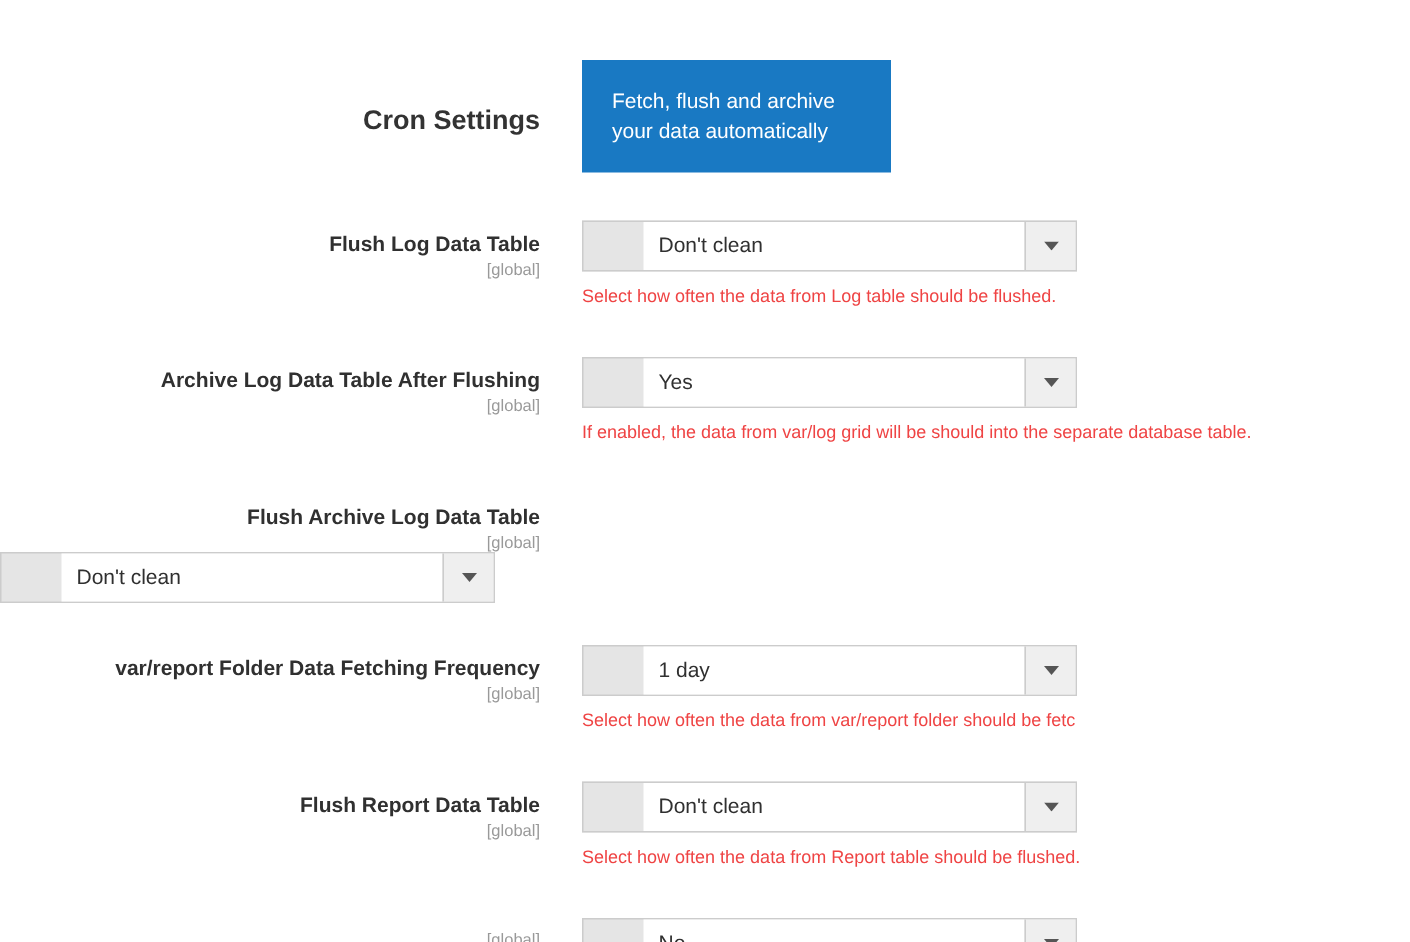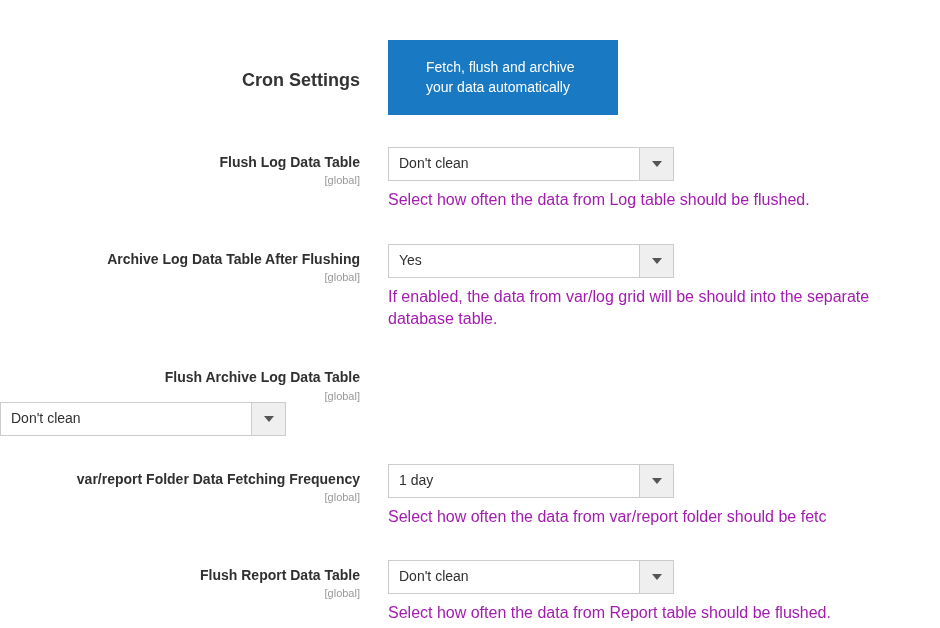--- a/index.html
+++ b/index.html
@@ -43,31 +43,32 @@
       color: #999;
       margin-top: 3px;
       margin-left: 32px;
     }
     .control-col {
       width: 520px;
     }
     .banner {
       background: #1979c3;
       color: #fff;
-      padding: 18px 38px;
+      padding: 18px 20px;
       font-size: 14px;
       line-height: 1.4;
-      width: 230px;
+      width: 206px;
     }
     .select-wrap {
       display: flex;
       height: 34px;
       border: 1px solid #ccc;
-      width: 286px;
+      width: 330px;
       background: #e5e5e5;
+      padding-left: 40px;
     }
     .select-value {
       flex: 1;
       padding: 7px 10px;
       font-size: 14px;
       color: #303030;
       border: none;
       background: #fff;
     }
     .select-arrow {
@@ -77,22 +78,22 @@
       display: flex;
       align-items: center;
       justify-content: center;
     }
     .select-arrow svg {
       width: 10px;
       height: 6px;
       fill: #555;
     }
     .field-note {
-      font-size: 16px;
-      color: #a21caf;
+      font-size: 12px;
+      color: #ef4444;
       margin-top: 8px;
       line-height: 1.4;
       max-width: 520px;
     }
     .row-field {
       margin-bottom: 32px;
     }
     .row-field-tight {
       margin-bottom: 28px;
       flex-direction: column;

